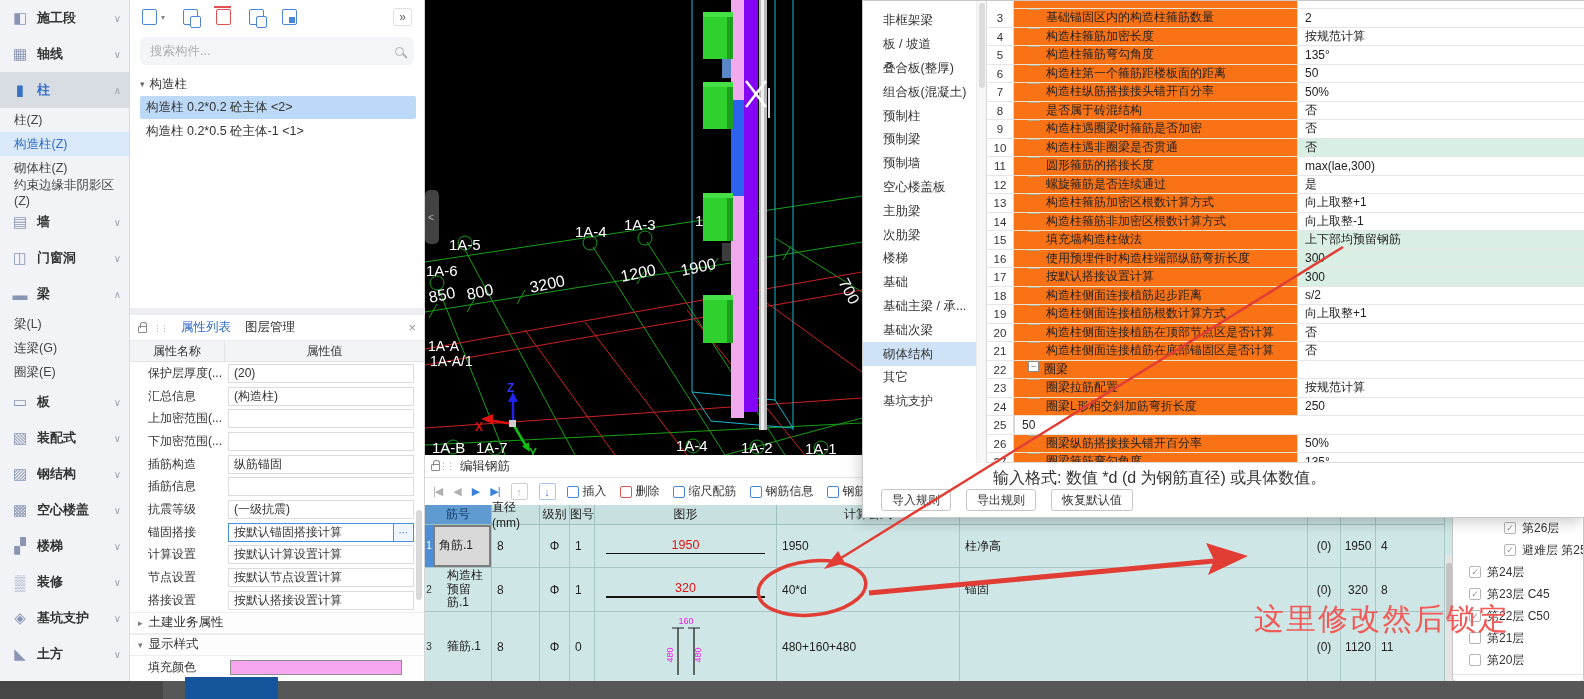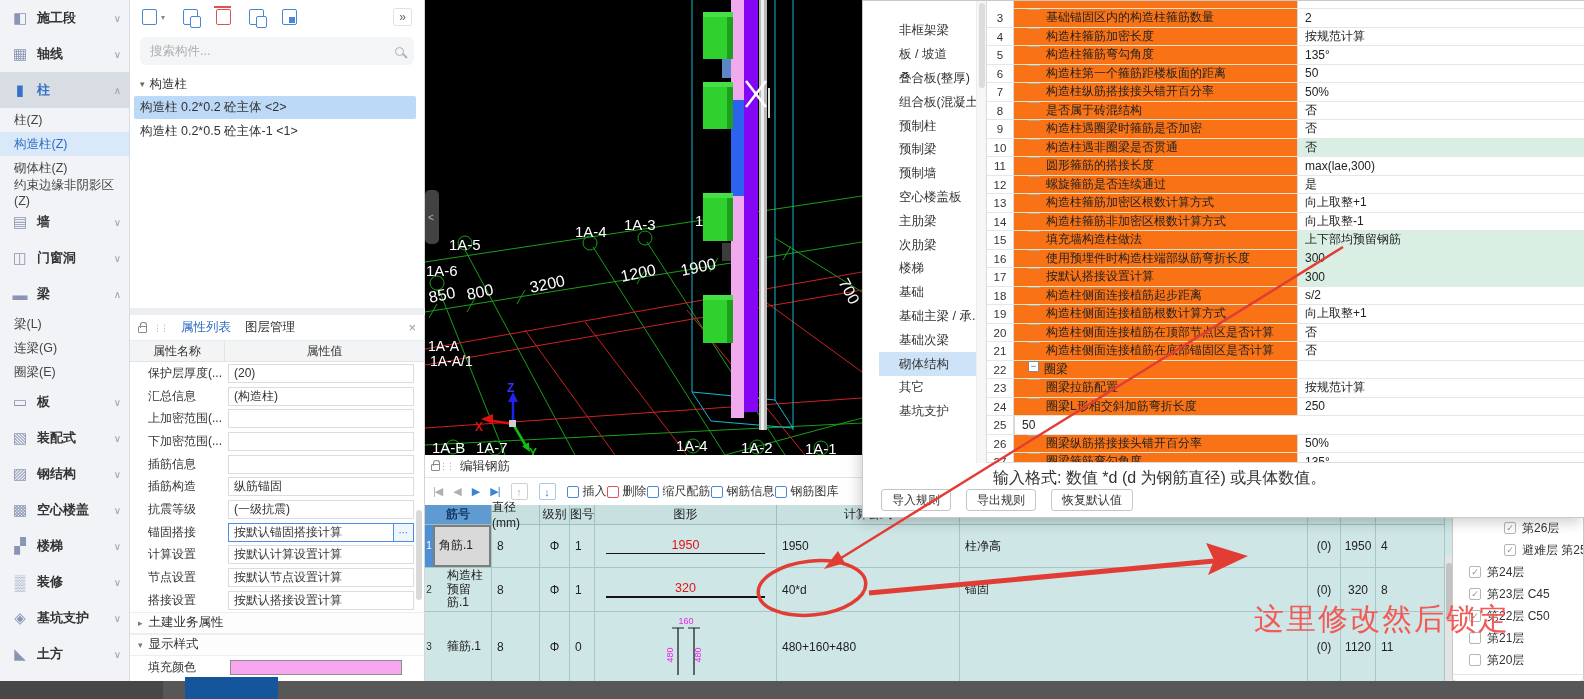--- a/index.html
+++ b/index.html
@@ -26,21 +26,21 @@
 .tic.copy::after,.tic.dup::after{content:"";position:absolute;right:-4px;bottom:-4px;width:9px;height:10px;border:1.6px solid #4a86d8;background:#fff;border-radius:2px}
 .tic.save::after{content:"";position:absolute;right:1px;bottom:1px;width:6px;height:6px;background:#4a86d8}
 .caret{color:#888;font-size:8px;margin-left:-14px}
 #p2more{margin-left:auto;color:#666;font-size:12px;border:1px solid #e0e0e0;border-radius:3px;padding:0 5px;height:18px;line-height:17px}
 #p2search{margin:3px 10px 6px 10px;height:28px;background:#f4f5f7;border-radius:6px;display:flex;align-items:center;padding:0 10px;color:#aeaeae;font-size:12.5px}
 .mag{width:9px;height:9px;border:1.5px solid #b0b0b0;border-radius:50%;position:relative;margin-left:auto}
 .mag::after{content:"";position:absolute;width:6px;height:1.5px;background:#b0b0b0;transform:rotate(45deg);right:-5px;bottom:-2px}
 #tree{padding:2px 0}
 #treegroup{display:flex;align-items:center;gap:5px;height:22px;padding-left:10px;font-size:12.5px;color:#333}
 #treegroup .tg{color:#666;font-size:9px}
-.titem{height:23px;line-height:23px;margin:1px 8px 1px 4px;font-size:12.5px;color:#333;padding-left:6px;border-radius:2px}
+.titem{height:23px;line-height:23px;margin:1px 8px 1px 10px;font-size:12.5px;color:#333;padding-left:6px;border-radius:2px}
 .titem.sel{background:#bcd9f7}
 #p2split{left:130px;top:308px;width:295px;height:7px;background:#eceef2;z-index:6}
 
 #props{left:130px;top:315px;width:295px;height:366px;background:#fff;z-index:6;overflow:hidden;border-right:1px solid #d4d4d4}
 #ptabs{height:26px;display:flex;align-items:center;gap:14px;padding:0 8px;border-bottom:1px solid #ececec}
 .lock{width:9px;height:7px;border:1.2px solid #8a8a8a;border-radius:1px;position:relative;margin-top:3px}
 .lock::before{content:"";position:absolute;top:-5px;left:1px;width:5px;height:5px;border:1.2px solid #8a8a8a;border-bottom:none;border-radius:3px 3px 0 0}
 .dots{color:#b8b8b8;font-size:9px;letter-spacing:-2px;margin-left:-8px}
 .ptab{font-size:12.5px;color:#333}
 .ptab.on{color:#2f6cc1}
@@ -69,39 +69,39 @@
 .tn{font-size:11px;letter-spacing:-1px}
 .tn.dim{color:#b0b0b0}.tn.blue{color:#3b82d8}
 .tb{width:17px;height:17px;border:1px solid #cfcfcf;border-radius:2px;display:flex;align-items:center;justify-content:center;font-size:11px;color:#b0b0b0}
 .tb.blue{color:#3b82d8;border-color:#a9c7ea}
 .tbtn{display:flex;align-items:center;gap:4px}
 .ti{width:12px;height:12px;border:1.5px solid #4a86d8;border-radius:2px;display:inline-block}
 .ti.red{border-color:#e05252}
 #rtable{position:absolute;left:0;top:50px;right:0;bottom:0;background:#cfe6e6}
 .rh{display:flex;height:20px;background:#c9e0e0;border-bottom:1px solid #9fbfbf;width:1020px}
 .hc{border-right:1px solid #9fbfbf;display:flex;align-items:center;justify-content:center;font-size:12px;color:#1c1c1c}
-.hc.sel{background:#5f9ad0;color:#123a66;font-weight:bold}
+.hc.sel{background:#5f9ad0;color:#123a66;font-weight:normal}
 .w0{width:67px}.w1{width:48px}.w2{width:30px}.w3{width:25px}.w4{width:182px}.w5{width:183px}.w6{width:348px}.w7{width:33px}.w8{width:35px}.w9{width:69px}
 .rrow{display:flex;border-bottom:1px solid #a9c6c6;width:1020px}
 .r1{height:43px}.r2{height:44px}.r3{height:70px}
 .c{border-right:1px solid #a9c6c6;display:flex;align-items:center;justify-content:center;font-size:12px;color:#222;position:relative}
 .c.lft{justify-content:flex-start;padding-left:5px}
 .rn{position:absolute;left:0;top:0;bottom:0;width:8px;font-size:10px;color:#333;display:flex;align-items:center;justify-content:center}
 .rn.cur{background:#4d8fd6;color:#fff}
 .namec{justify-content:flex-start;padding-left:12px;font-size:12px;line-height:1.15}
 .selbox{position:absolute;left:8px;top:0;right:0;bottom:0;border:2px solid #7d7d7d;background:#d9d9d9;display:flex;align-items:center;padding-left:4px}
 .gfx{flex-direction:column;justify-content:center;gap:1px}
 .redd{color:#e31212;font-size:12.5px}
 .hline{width:88%;height:1.5px;background:#151515}
 #rsb{position:absolute;left:1020px;top:50px;bottom:0;width:8px;background:#e4e4e4}
 #rsb i{position:absolute;left:1px;top:8px;width:6px;height:58px;background:#c2c2c2;border-radius:3px}
 #rfill{position:absolute;left:1028px;top:50px;right:0;bottom:0;background:#eef0f0}
 
 #dlg{left:862px;top:0;width:722px;height:518px;background:#fff;z-index:30;border:1px solid #c9c9c9;border-right:none;box-shadow:-3px 5px 12px rgba(0,0,0,.18)}
-#dcats{position:absolute;left:16px;top:0;width:113px;height:455px;padding-top:18px}
+#dcats{position:absolute;left:0;top:0;width:113px;height:455px;padding-top:8px}
 .cat{height:23.8px;display:flex;align-items:center;padding-left:20px;font-size:12.5px;color:#333;white-space:nowrap;overflow:hidden}
 .cat.sel{background:#cfe3f8}
 #dcatsb{position:absolute;left:113px;top:0;width:10px;height:462px;background:#f6f6f6;border-left:1px solid #ededed}
 #dcatsb i{position:absolute;left:2px;top:2px;width:6px;height:85px;background:#dcdcdc;border-radius:3px}
 #dtable{position:absolute;left:123px;top:0;right:0;height:462px;overflow:hidden;border-left:1px solid #d9d9d9;border-bottom:1px solid #dcdcdc}
 #dsliver{display:flex;height:8px}
 #dsliver .dnum{border-bottom:none}
 .drow{display:flex;height:18.5px}
 .dnum{width:27px;border-right:1px solid #d9d9d9;border-bottom:1px solid #e6e6e6;background:#fff;text-align:center;font-size:11.5px;color:#333;line-height:18.5px;flex:none}
 .dname{width:283px;background:#f97316;border-bottom:1px solid #e9e4cd;display:flex;padding-left:14px;font-size:12px;color:#222;white-space:nowrap;overflow:hidden;flex:none}
@@ -322,28 +322,28 @@
 
         </div>
 
         <div class="prow">
           <span class="pl">下加密范围(...</span>
           <span class="pv"></span>
 
         </div>
 
         <div class="prow">
+          <span class="pl">插筋构造</span>
+          <span class="pv">纵筋锚固</span>
+
+        </div>
+
+        <div class="prow">
           <span class="pl">插筋信息</span>
           <span class="pv"></span>
-
-        </div>
-
-        <div class="prow">
-          <span class="pl">插筋构造</span>
-          <span class="pv">纵筋锚固</span>
 
         </div>
 
         <div class="prow">
           <span class="pl">抗震等级</span>
           <span class="pv">(一级抗震)</span>
 
         </div>
 
         <div class="prow more">
@@ -510,21 +510,21 @@
     <div id="rtools">
       <span style="display:flex;gap:11px;align-items:center">
 
       <span class="tn dim">|◀</span>
           <span class="tn dim">◀</span>
           <span class="tn blue">▶</span>
           <span class="tn blue">▶|</span>
           <span class="tb">↑</span>
           <span class="tb blue">↓</span>
         </span>
-      <span style="display:flex;align-items:center">
+      <span style="display:flex;gap:13px;align-items:center">
 
           <span class="tbtn">
             <i class="ti blue"></i>
             <span>插入</span>
           </span>
 
           <span class="tbtn">
             <i class="ti red"></i>
             <span>删除</span>
           </span>

